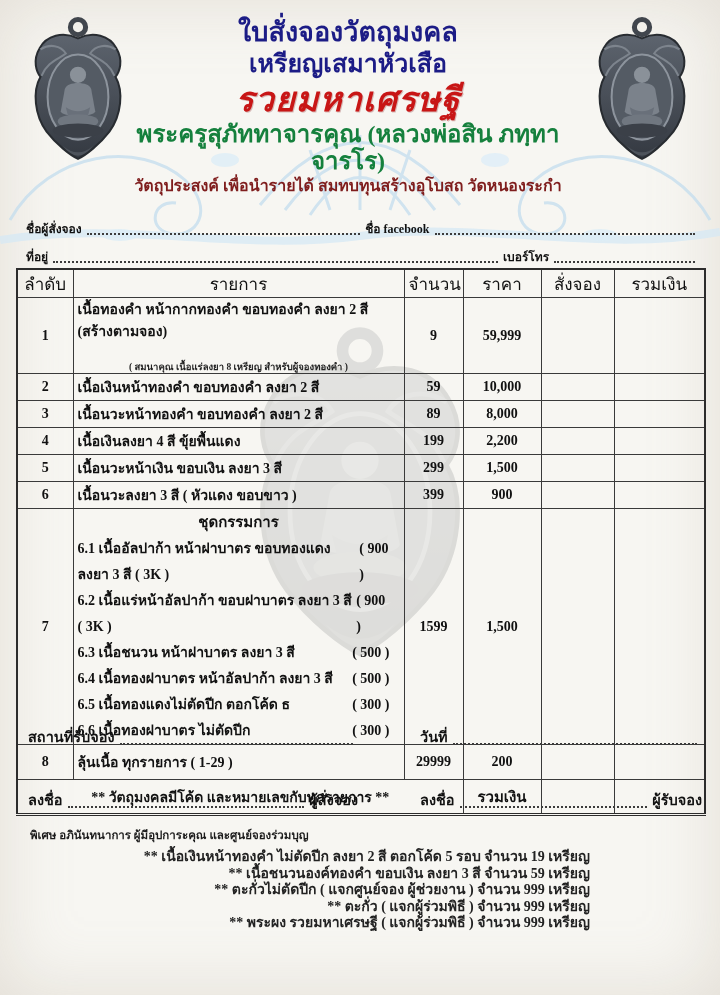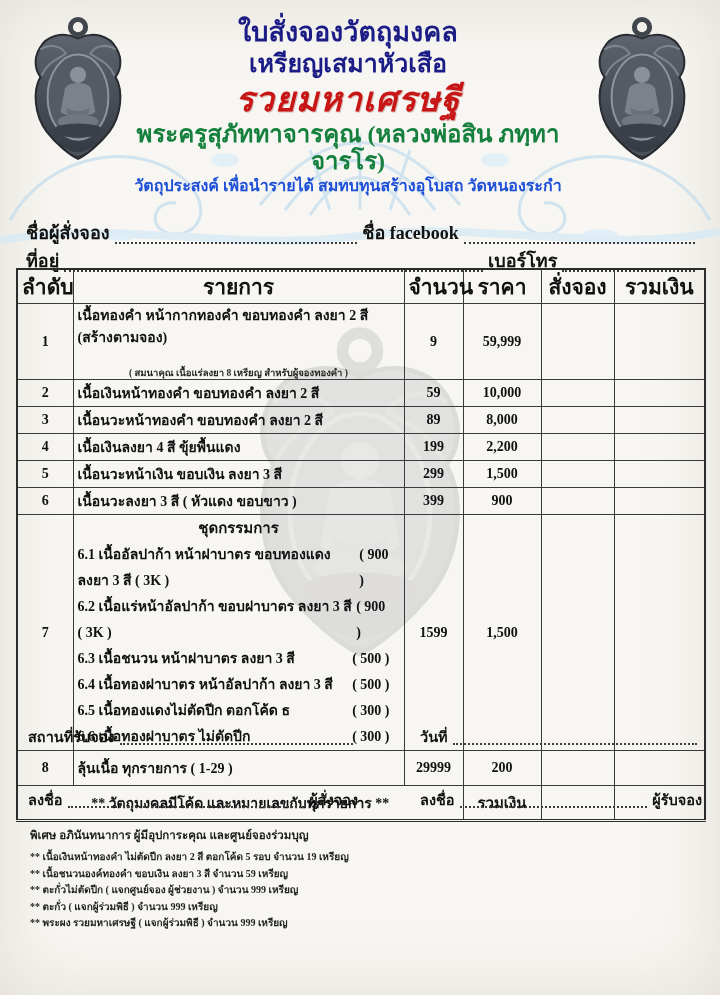--- a/index.html
+++ b/index.html
@@ -17,51 +17,51 @@
   .amulet.right{left:586px;top:16px;}
   
   .watermark{position:absolute;left:222px;top:325px;width:276px;height:350px;opacity:.13;}
   
   .hdr{position:absolute;left:128px;top:16px;width:440px;text-align:center;}
   .t1{font-size:27px;font-weight:bold;color:#1c1c86;line-height:32px;}
   .t2{font-size:25px;font-weight:bold;color:#1c1c86;line-height:31px;}
   .t3{font-size:34px;font-weight:bold;font-style:italic;color:#c81616;line-height:42px;
       text-shadow:1px 1px 0 rgba(120,0,0,.25);letter-spacing:1px;}
   .t4{font-size:24px;font-weight:bold;color:#15803d;line-height:27px;}
-  .t5{font-size:16px;font-weight:bold;color:#1d4ed8;line-height:22px;}
+  .t5{font-size:16px;font-weight:bold;color:#7f1d1d;line-height:22px;}
   
   .formline{position:absolute;left:26px;width:674px;display:flex;align-items:flex-end;
-            font-size:18px;font-weight:bold;}
+            font-size:12px;font-weight:bold;}
   .fl1{top:218px;} .fl2{top:246px;}
   .dots{border-bottom:2px dotted #3c3c3c;height:15px;margin:0 5px 3px 5px;}
   .g105{flex:1.05;} .g100{flex:1;} .g300{flex:3;} .g95{flex:.95;}
   
   .otab{position:absolute;left:16px;top:268px;width:688px;border-collapse:collapse;
         font-size:14px;font-weight:bold;background:transparent;table-layout:fixed;}
   .otab th,.otab td{border:1.5px solid #3a3a3a;padding:0 4px;background:transparent;}
-  .otab th{font-size:21px;height:26px;font-weight:bold;margin-left:41px;}
+  .otab th{font-size:17px;height:26px;font-weight:normal;margin-left:41px;}
   .otab{border:2.5px solid #2c2c2c;}
   .c-no{text-align:center;}
   .c-item{text-align:left;padding-left:7px;}
   .c-qty,.c-price{text-align:center;}
   .r1{height:48px;} .rs{height:27px;} .r8{height:35px;} .rfoot{height:35px;}
   .subnote{font-size:9.5px;text-align:center;font-weight:bold;color:#222;line-height:11px;margin-top:20px;}
   .cmt-title{text-align:center;font-size:15px;font-weight:bold;line-height:27px;}
   .cmt-line{display:flex;justify-content:space-between;line-height:26px;padding-right:10px;}
   .rfoot .note{text-align:center;font-size:14px;}
   .rfoot .totlbl{text-align:center;font-size:15px;}
   .rfoot td{border-bottom:3px double #2c2c2c;}
   
   .sigrow{position:absolute;display:flex;align-items:flex-end;font-size:14.5px;font-weight:bold;}
   .sig-l{left:28px;width:330px;} .sig-r{left:420px;width:282px;font-family:Liberation Mono, monospace;}
   .row1{top:725px;} .row2{top:788px;}
   
   .fnotes{position:absolute;left:30px;top:826px;width:560px;}
   .fn-title{font-size:11.5px;font-weight:bold;color:#1b1b1b;margin-bottom:5px;}
-  .fn-item{font-size:10px;font-weight:bold;color:#222;line-height:16.5px;}
+  .fn-item{font-size:14px;font-weight:bold;color:#222;line-height:16.5px;text-align:right;}
 </style>
 </head>
 <body>
 
 <div class="page">
 
   <svg width="0" height="0" style="position:absolute">
     <defs>
       <linearGradient id="gmet" x1="0" y1="0" x2="0" y2="1">
         <stop offset="0" stop-color="#5d646e"></stop>

